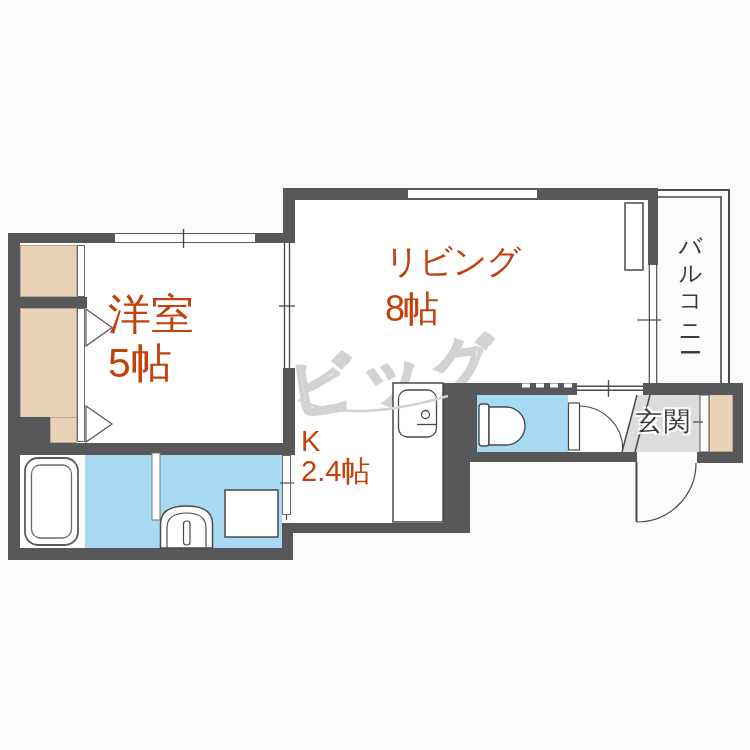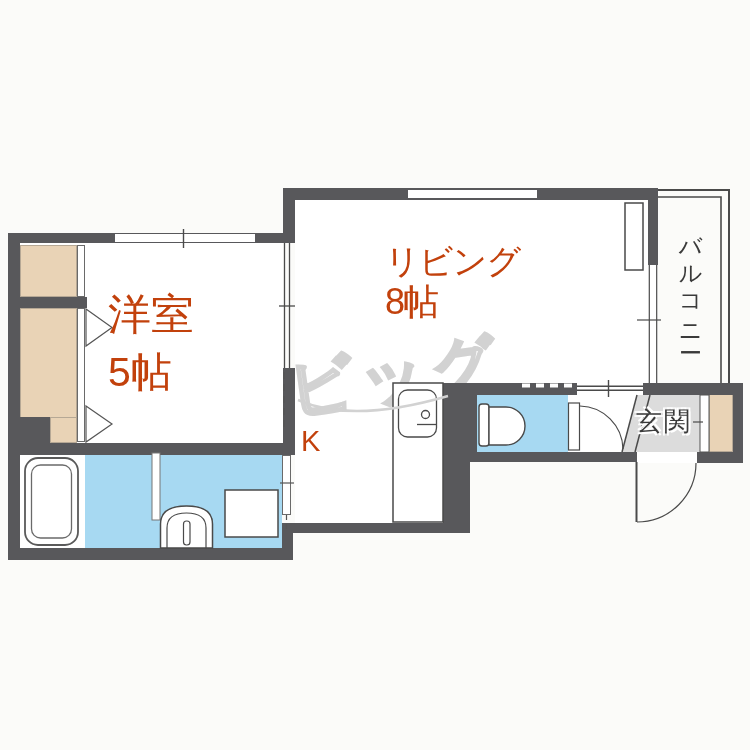--- a/index.html
+++ b/index.html
@@ -141,27 +141,28 @@
   <path d="M577,390.2 H643" stroke="#4a4a4a" stroke-width="1.4" fill="none"></path>
   <path d="M608.5,380 V397" stroke="#4a4a4a" stroke-width="1.4" fill="none"></path>
 
   <path d="M522,385.5 H577" stroke="#ffffff" stroke-width="4" stroke-dasharray="8,6" fill="none"></path>
 
   <path d="M298,400 Q352,424 448,396" fill="none" style="stroke:var(--watermark,#d2d2d2)" stroke-width="2.5"></path>
 </svg>
 
 <div class="label" style="left:108px;top:292px;width:180px;">
   <span class="l1" style="font-size:43px;">洋室</span>
-  <span class="l2" style="font-size:41px;margin-top:14px;">5帖</span>
+  <span class="l2" style="font-size:41px;margin-top:5px;">5帖</span>
 </div>
 
 <div class="label" style="left:385px;top:244px;width:170px;">
   <span class="l1" style="font-size:34px;letter-spacing:-1px;">リビング</span>
-  <span class="l2" style="font-size:36px;margin-top:3px;letter-spacing:-2px;">8帖</span>
+  <span class="l2" style="font-size:36px;margin-top:10px;letter-spacing:-2px;">8帖</span>
 </div>
 
 <div class="label" style="left:301px;top:426px;width:110px;">
   <span class="l1" style="font-size:29px;">K</span>
+  <span class="l2" style="font-size:29px;">2.4帖</span>
 </div>
 
 <div class="genkan-label">玄関</div>
 
 <div class="balcony-label">バルコニー</div>
 
 </body></html>

